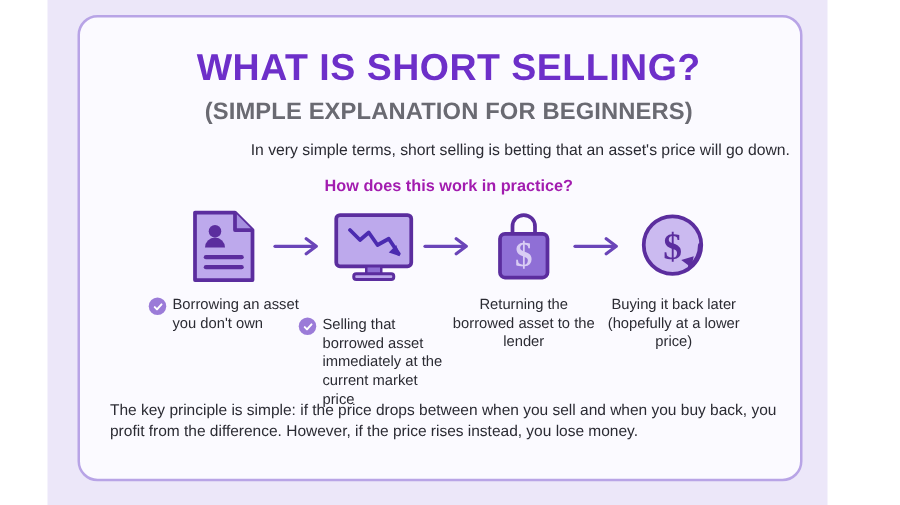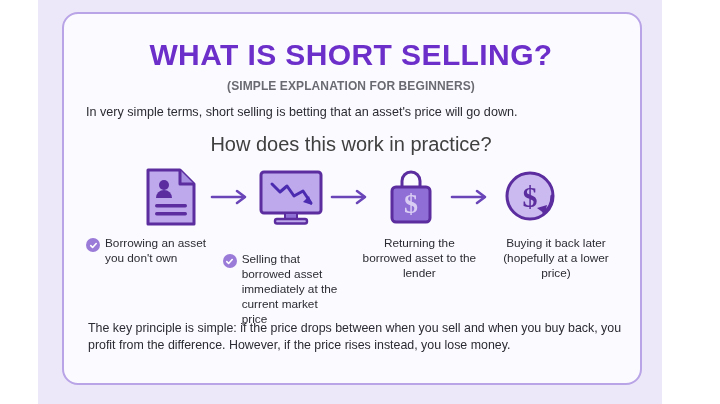--- a/index.html
+++ b/index.html
@@ -26,51 +26,51 @@
   }
   .card {
     position: absolute;
     left: 62px;
     top: 12px;
     width: 580px;
     height: 373px;
     background: #fbfaff;
     border: 2.5px solid #b8a4e6;
     border-radius: 16px;
-    padding: 14px 24px 10px 22px;
+    padding: 14px 8px 10px 22px;
   }
 
   .title {
     text-align: center;
     color: #6d2fc9;
     font-size: 30px;
     font-weight: bold;
     letter-spacing: 0.4px;
     line-height: 1.1;
     margin-top: 10px;
   }
   .subtitle {
     text-align: center;
     color: #6a6a72;
-    font-size: 12px;
+    font-size: 19px;
     font-weight: bold;
     letter-spacing: 0.1px;
     margin-top: 8px;
   }
   .intro {
-    text-align: left;
+    text-align: right;
     color: #2b2b33;
     font-size: 12.6px;
     margin-top: 12px;
   }
   .question {
     text-align: center;
-    color: #404040;
-    font-size: 20px;
-    font-weight: normal;
+    color: #a21caf;
+    font-size: 13px;
+    font-weight: bold;
     margin-top: 14px;
   }
 
   
   .flow {
     display: flex;
     align-items: center;
     justify-content: center;
     margin-top: 10px;
     gap: 0px;
@@ -88,21 +88,21 @@
     height: 24px;
     display: flex;
     align-items: center;
     justify-content: center;
     flex: 0 0 auto;
   }
 
   
   .captions {
     display: flex;
-    justify-content: space-between;
+    justify-content: center;
     margin-top: 8px;
   }
   .caption {
     width: 120px;
     display: flex;
     align-items: flex-start;
     gap: 5px;
     font-size: 11.8px;
     color: #2b2b33;
     line-height: 1.28;

